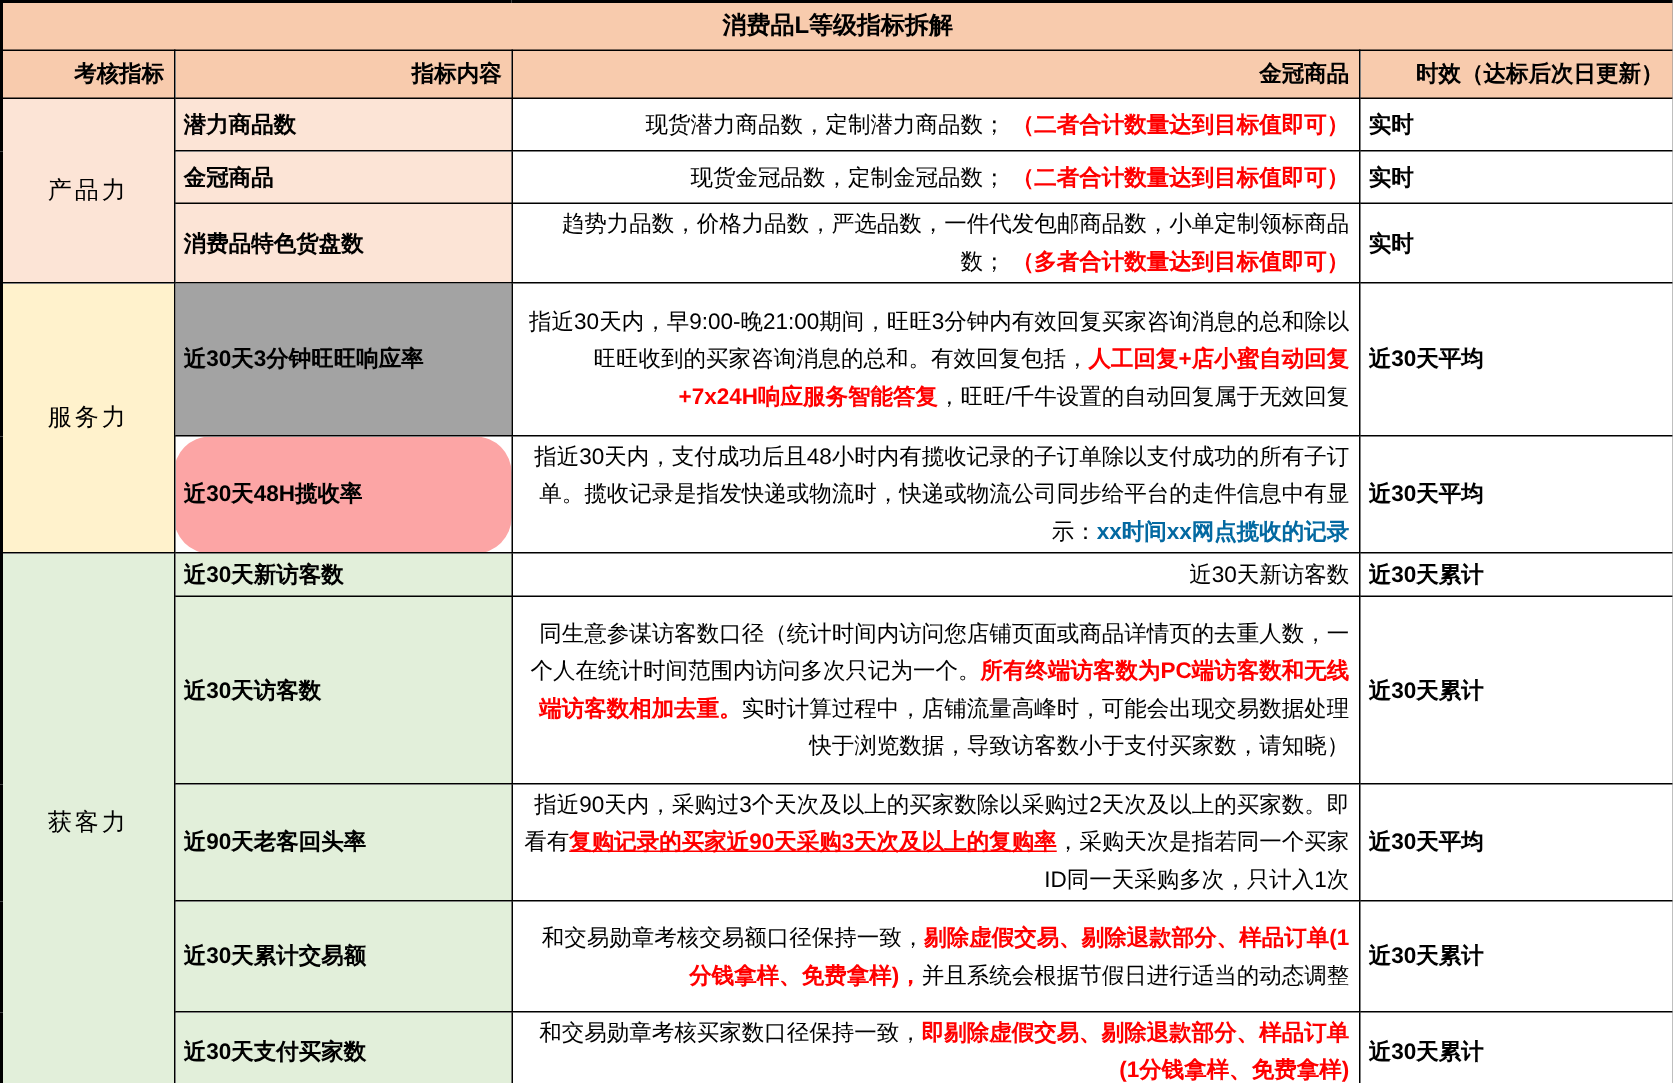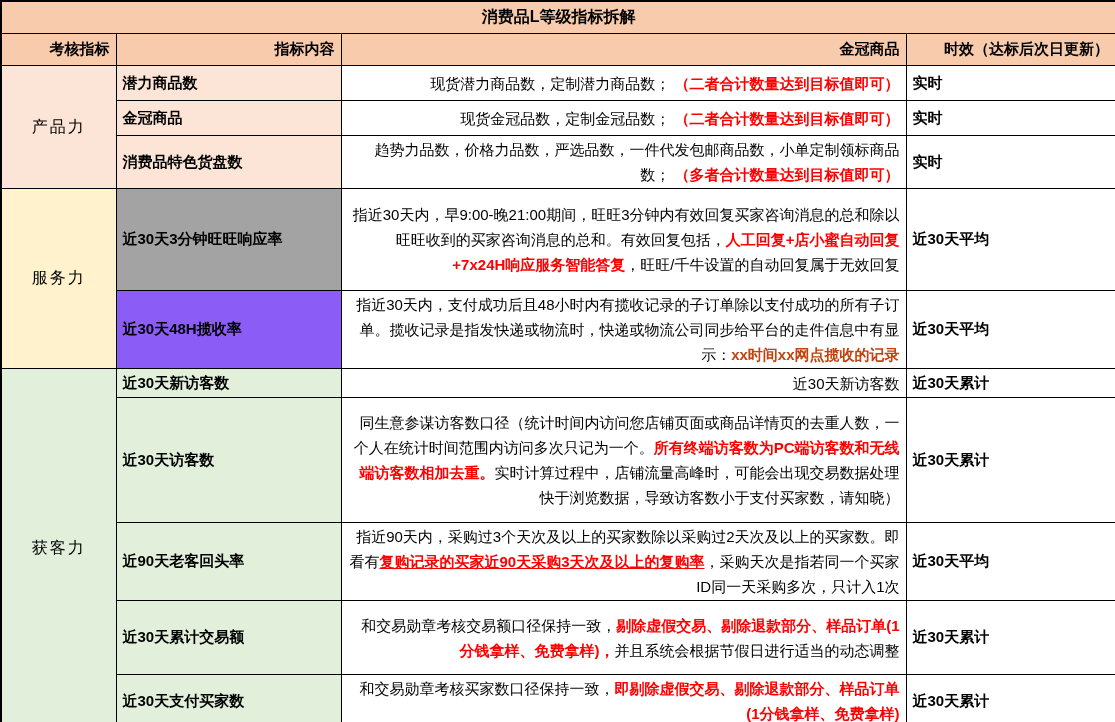--- a/index.html
+++ b/index.html
@@ -54,22 +54,22 @@
           <td class="factor-cell"><span>趋势力品数，价格力品数，严选品数，一件代发包邮商品数，小单定制领标商品数；</span><span class="red-seg" style="color: rgb(255, 0, 0);"> （多者合计数量达到目标值即可）</span></td>
           <td class="time-cell">实时</td>
         </tr>
         <tr style="height: 102px;">
           <td class="cat-cell" rowspan="2" style="background: rgb(255, 242, 204);">服务力</td>
           <td class="ind-cell" style="background: #a3a3a3;">近30天3分钟旺旺响应率</td>
           <td class="factor-cell"><span>指近30天内，早9:00-晚21:00期间，旺旺3分钟内有效回复买家咨询消息的总和除以旺旺收到的买家咨询消息的总和。有效回复包括，</span><span class="red-seg" style="color: rgb(255, 0, 0);">人工回复+店小蜜自动回复+7x24H响应服务智能答复</span><span>，旺旺/千牛设置的自动回复属于无效回复</span></td>
           <td class="time-cell">近30天平均</td>
         </tr>
         <tr style="height: 76px;">
-          <td class="ind-cell" style="background: #8b5cf6;">近30天48H揽收率</td>
-          <td class="factor-cell"><span>指近30天内，支付成功后且48小时内有揽收记录的子订单除以支付成功的所有子订单。揽收记录是指发快递或物流时，快递或物流公司同步给平台的走件信息中有显示：</span><span class="red-seg" style="color: #c2410c;">xx时间xx网点揽收的记录</span></td>
+          <td class="ind-cell" style="background: #fca5a5; border-radius: 24px;">近30天48H揽收率</td>
+          <td class="factor-cell"><span>指近30天内，支付成功后且48小时内有揽收记录的子订单除以支付成功的所有子订单。揽收记录是指发快递或物流时，快递或物流公司同步给平台的走件信息中有显示：</span><span class="red-seg" style="color: #0369a1;">xx时间xx网点揽收的记录</span></td>
           <td class="time-cell">近30天平均</td>
         </tr>
         <tr style="height: 29px;">
           <td class="cat-cell" rowspan="5" style="background: rgb(226, 239, 218);">获客力</td>
           <td class="ind-cell" style="background: rgb(226, 239, 218);">近30天新访客数</td>
           <td class="factor-cell"><span>近30天新访客数</span></td>
           <td class="time-cell">近30天累计</td>
         </tr>
         <tr style="height: 125px;">
           <td class="ind-cell" style="background: rgb(226, 239, 218);">近30天访客数</td>

